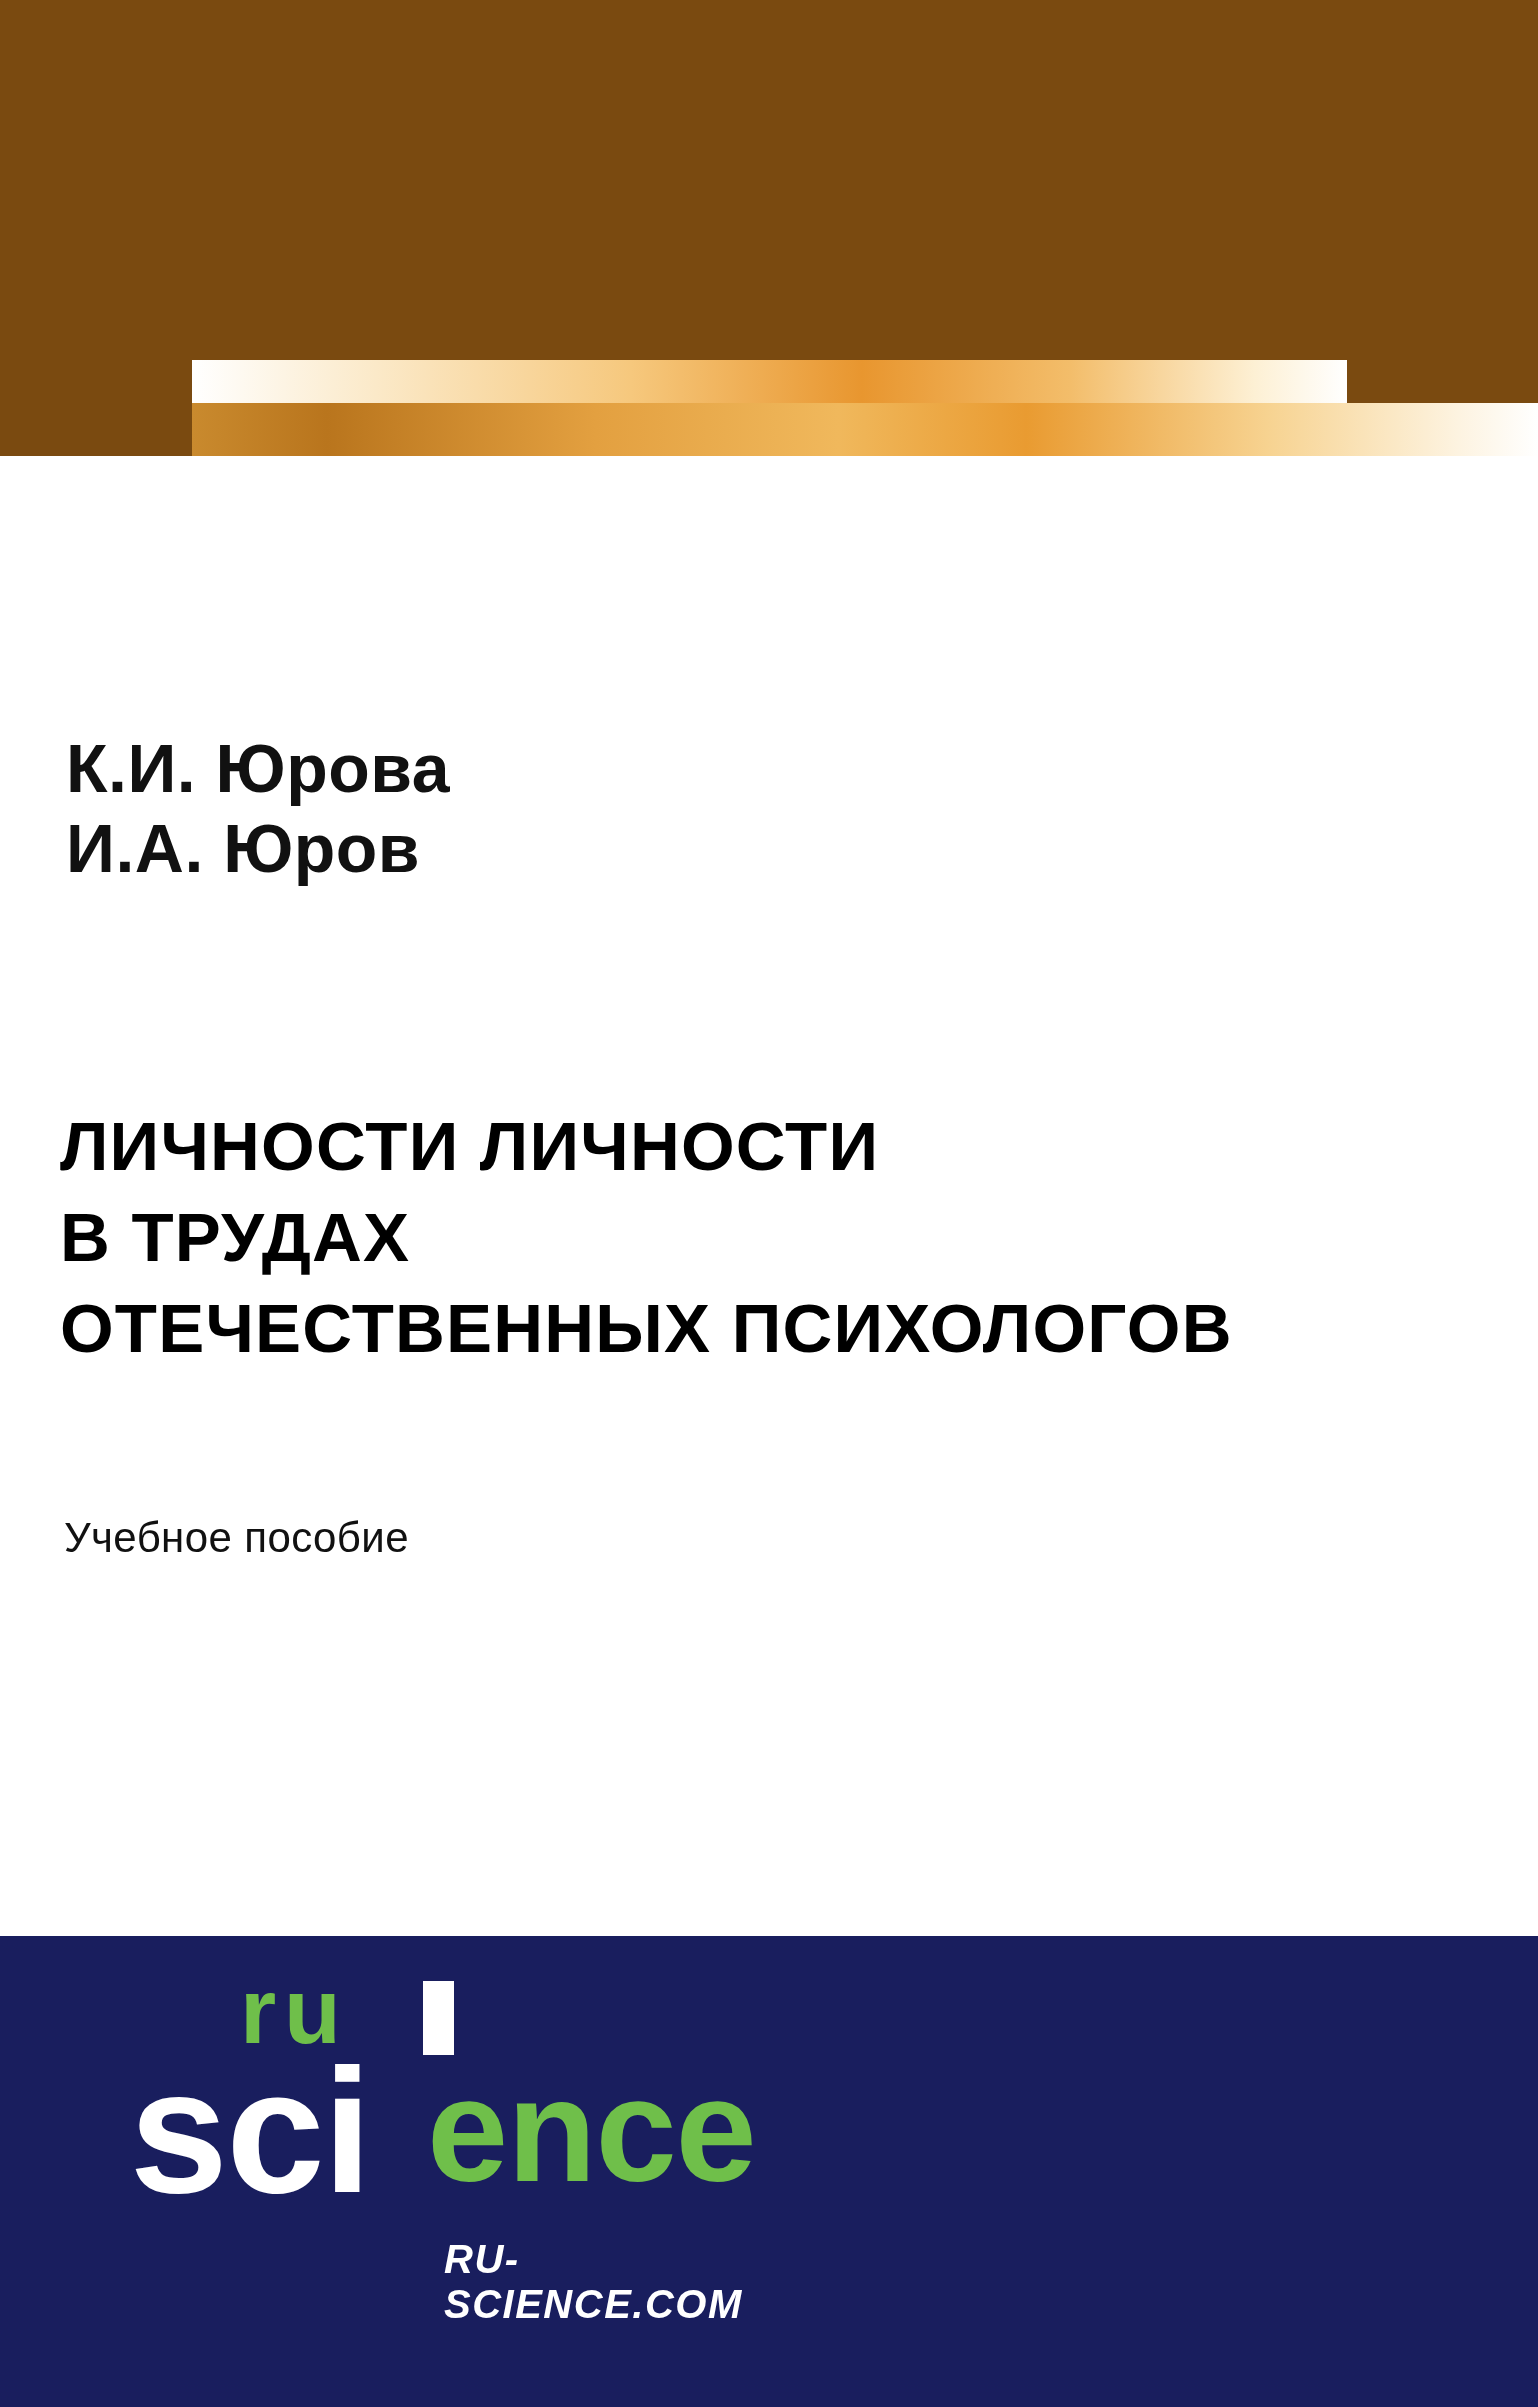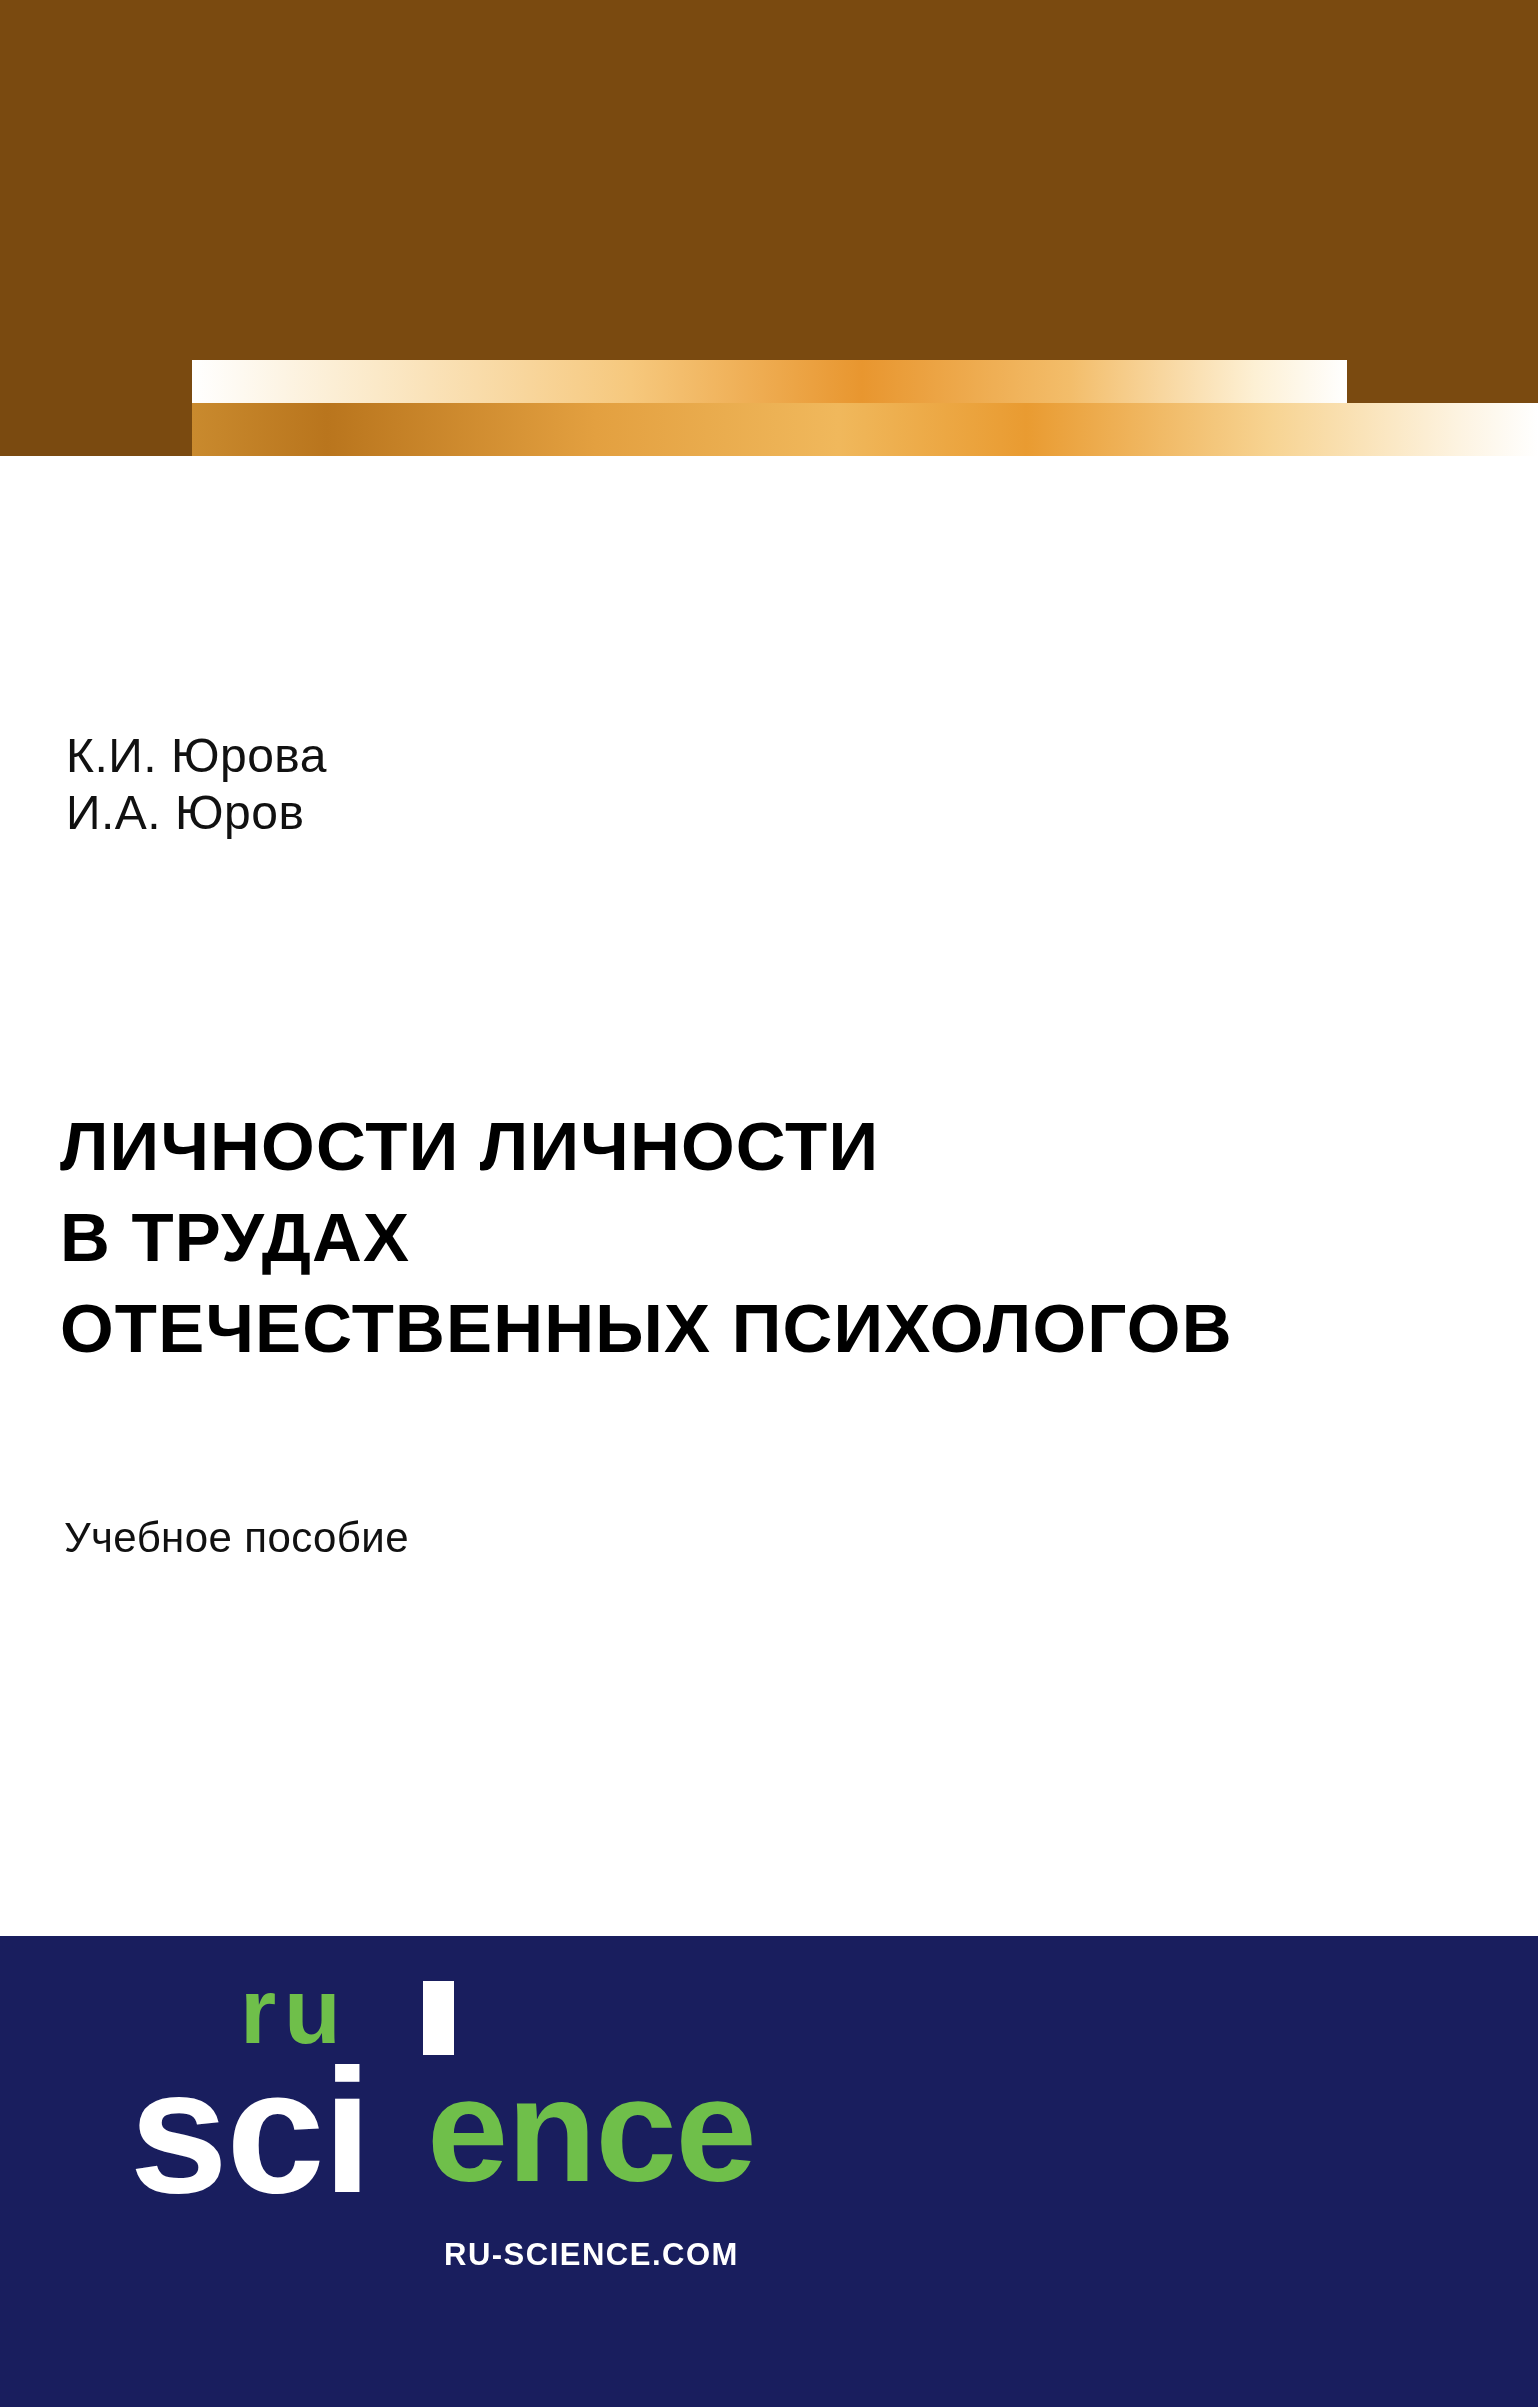--- a/index.html
+++ b/index.html
@@ -52,23 +52,23 @@
     width: 1538px;
     height: 1480px;
     background: #ffffff;
   }
 
   .authors {
     position: absolute;
     left: 66px;
     top: 272px;
     color: #111111;
-    font-size: 48px;
+    font-size: 68px;
     line-height: 1.18;
-    font-weight: 400;
+    font-weight: 700;
     letter-spacing: 0.5px;
   }
   .authors div {
     white-space: nowrap;
   }
 
   .title {
     position: absolute;
     left: 60px;
     top: 645px;
@@ -149,23 +149,24 @@
     font-weight: bold;
     letter-spacing: -1px;
     line-height: 1;
   }
 
   .logo-url {
     position: absolute;
     left: 328px;
     top: 272px;
     color: #ffffff;
-    font-size: 31px;
+    font-size: 40px;
     font-weight: bold;
     letter-spacing: 1.5px;
+    font-style: italic;
   }
 </style>
 </head>
 <body>
 
 <div class="cover">
 
   <div class="top-band">
     <div class="band-stripe-top"></div>
     <div class="band-stripe-bottom"></div>

